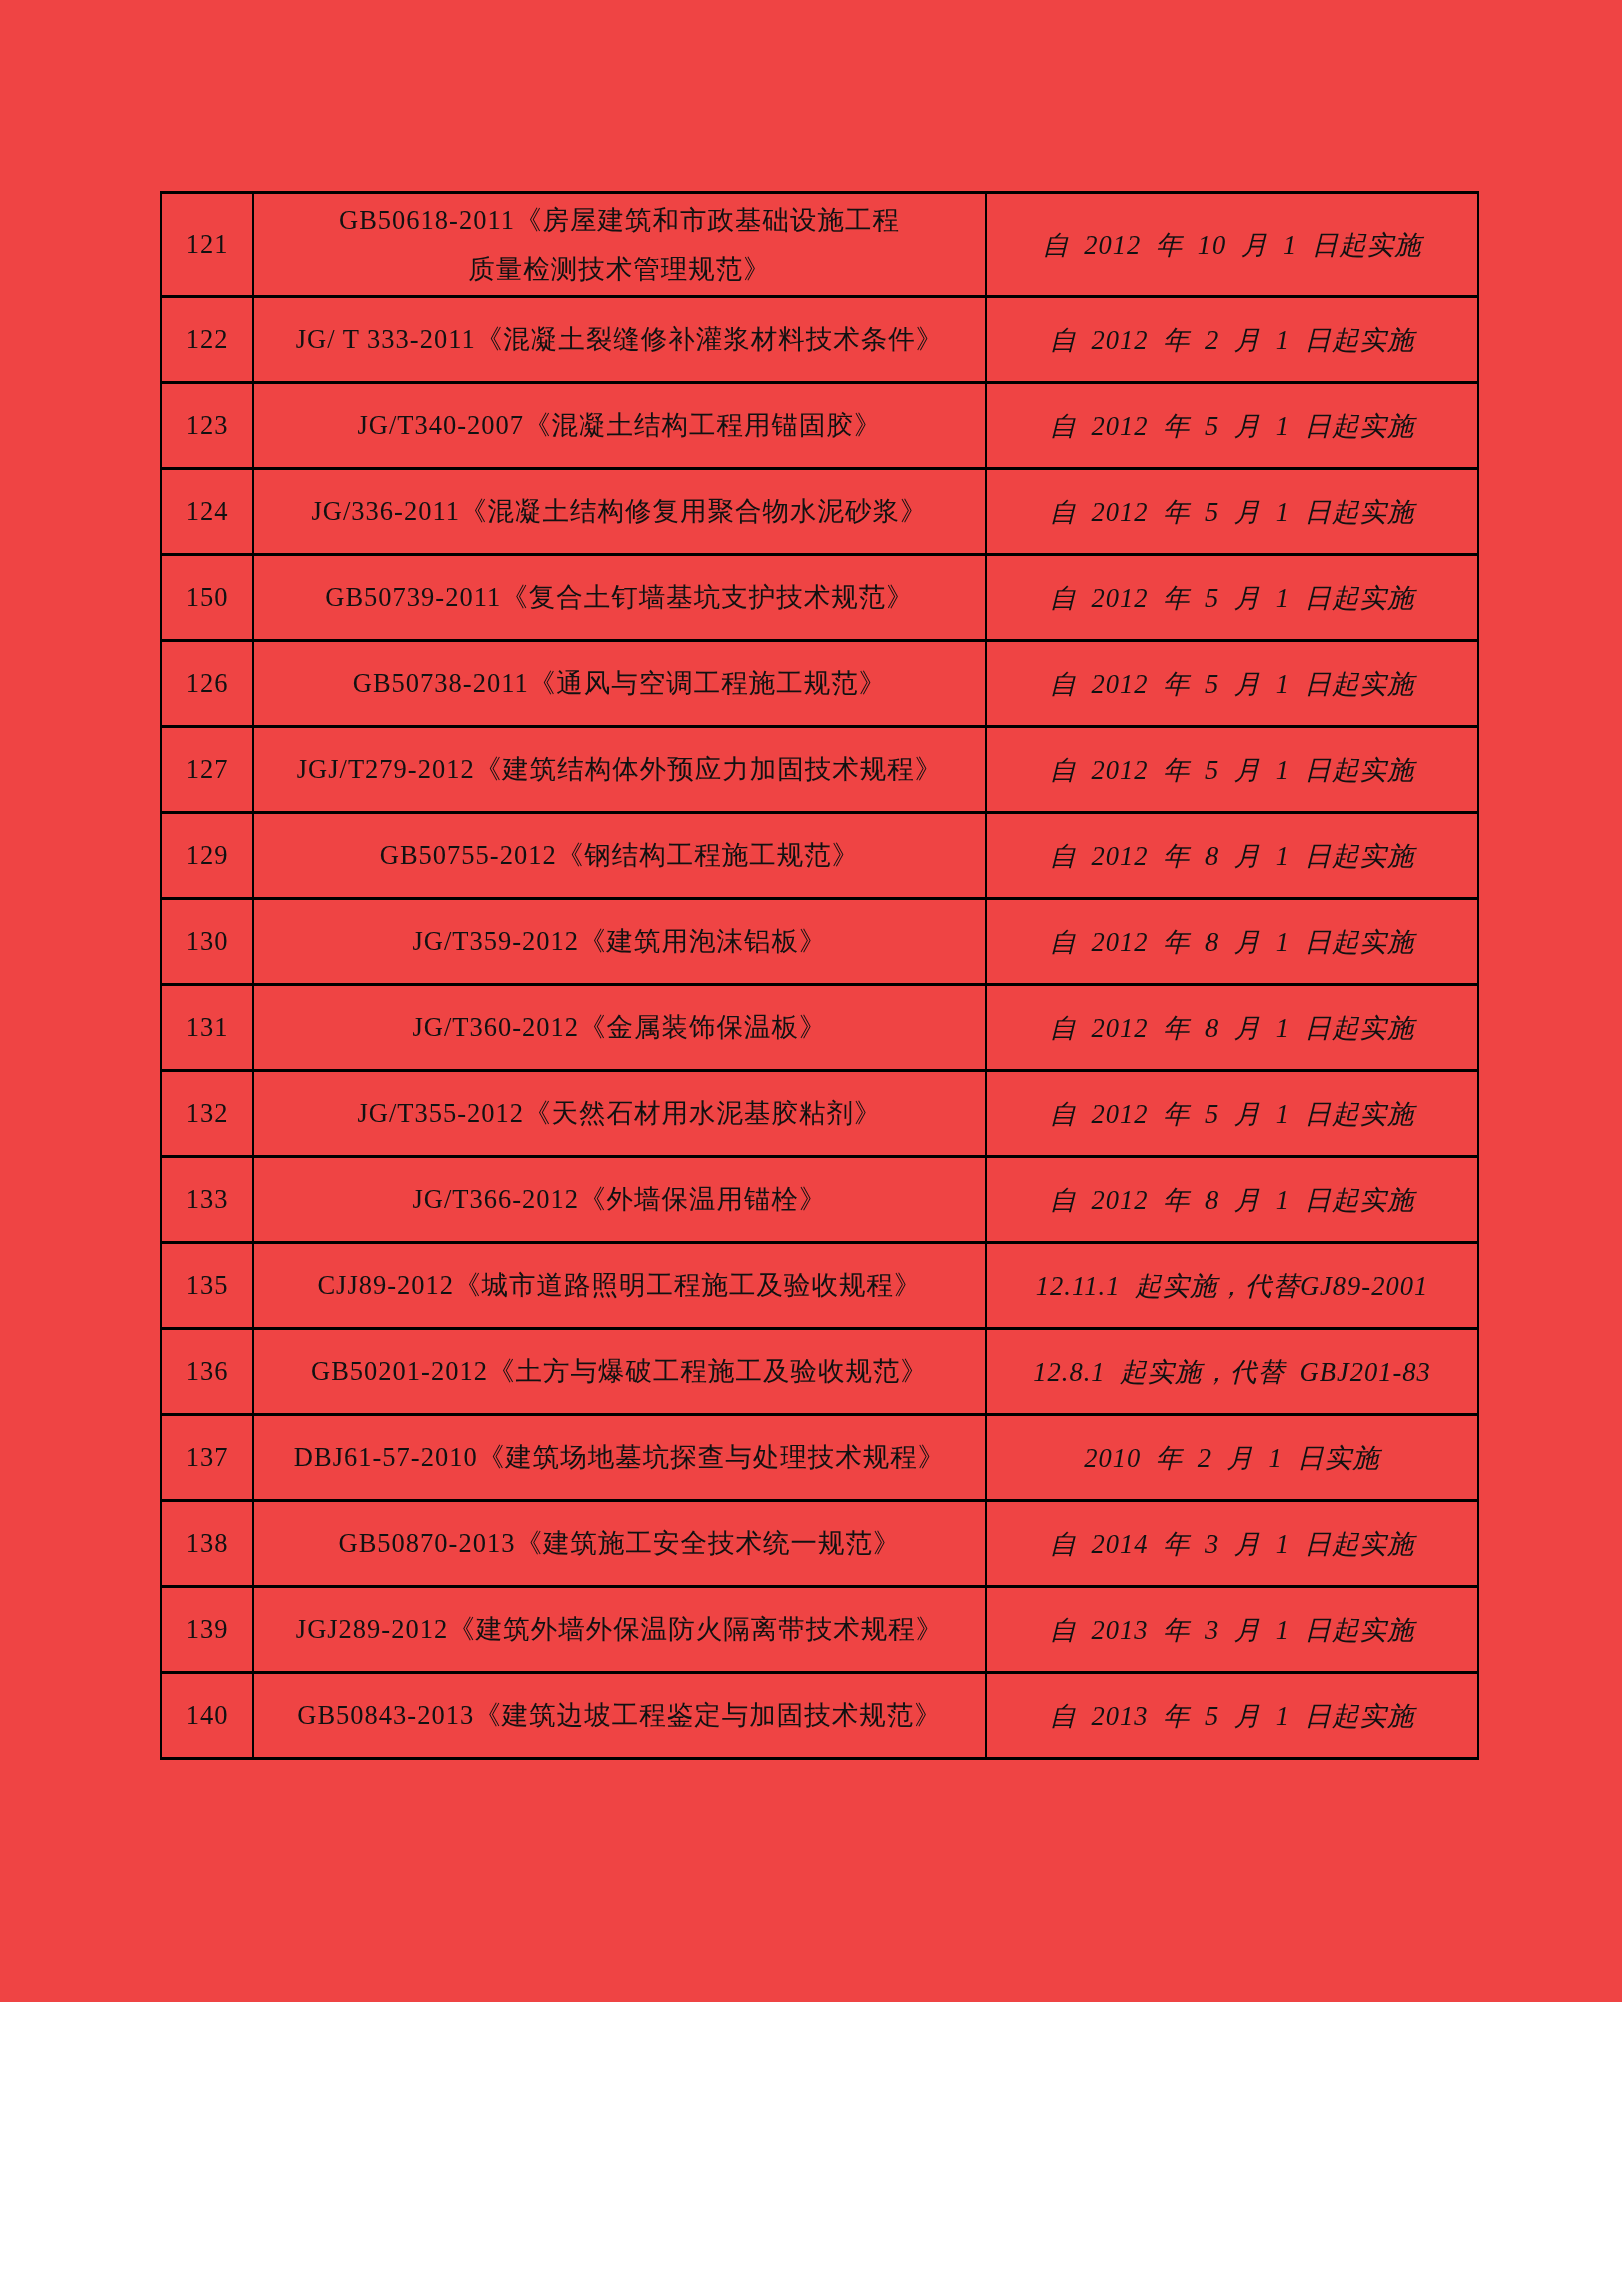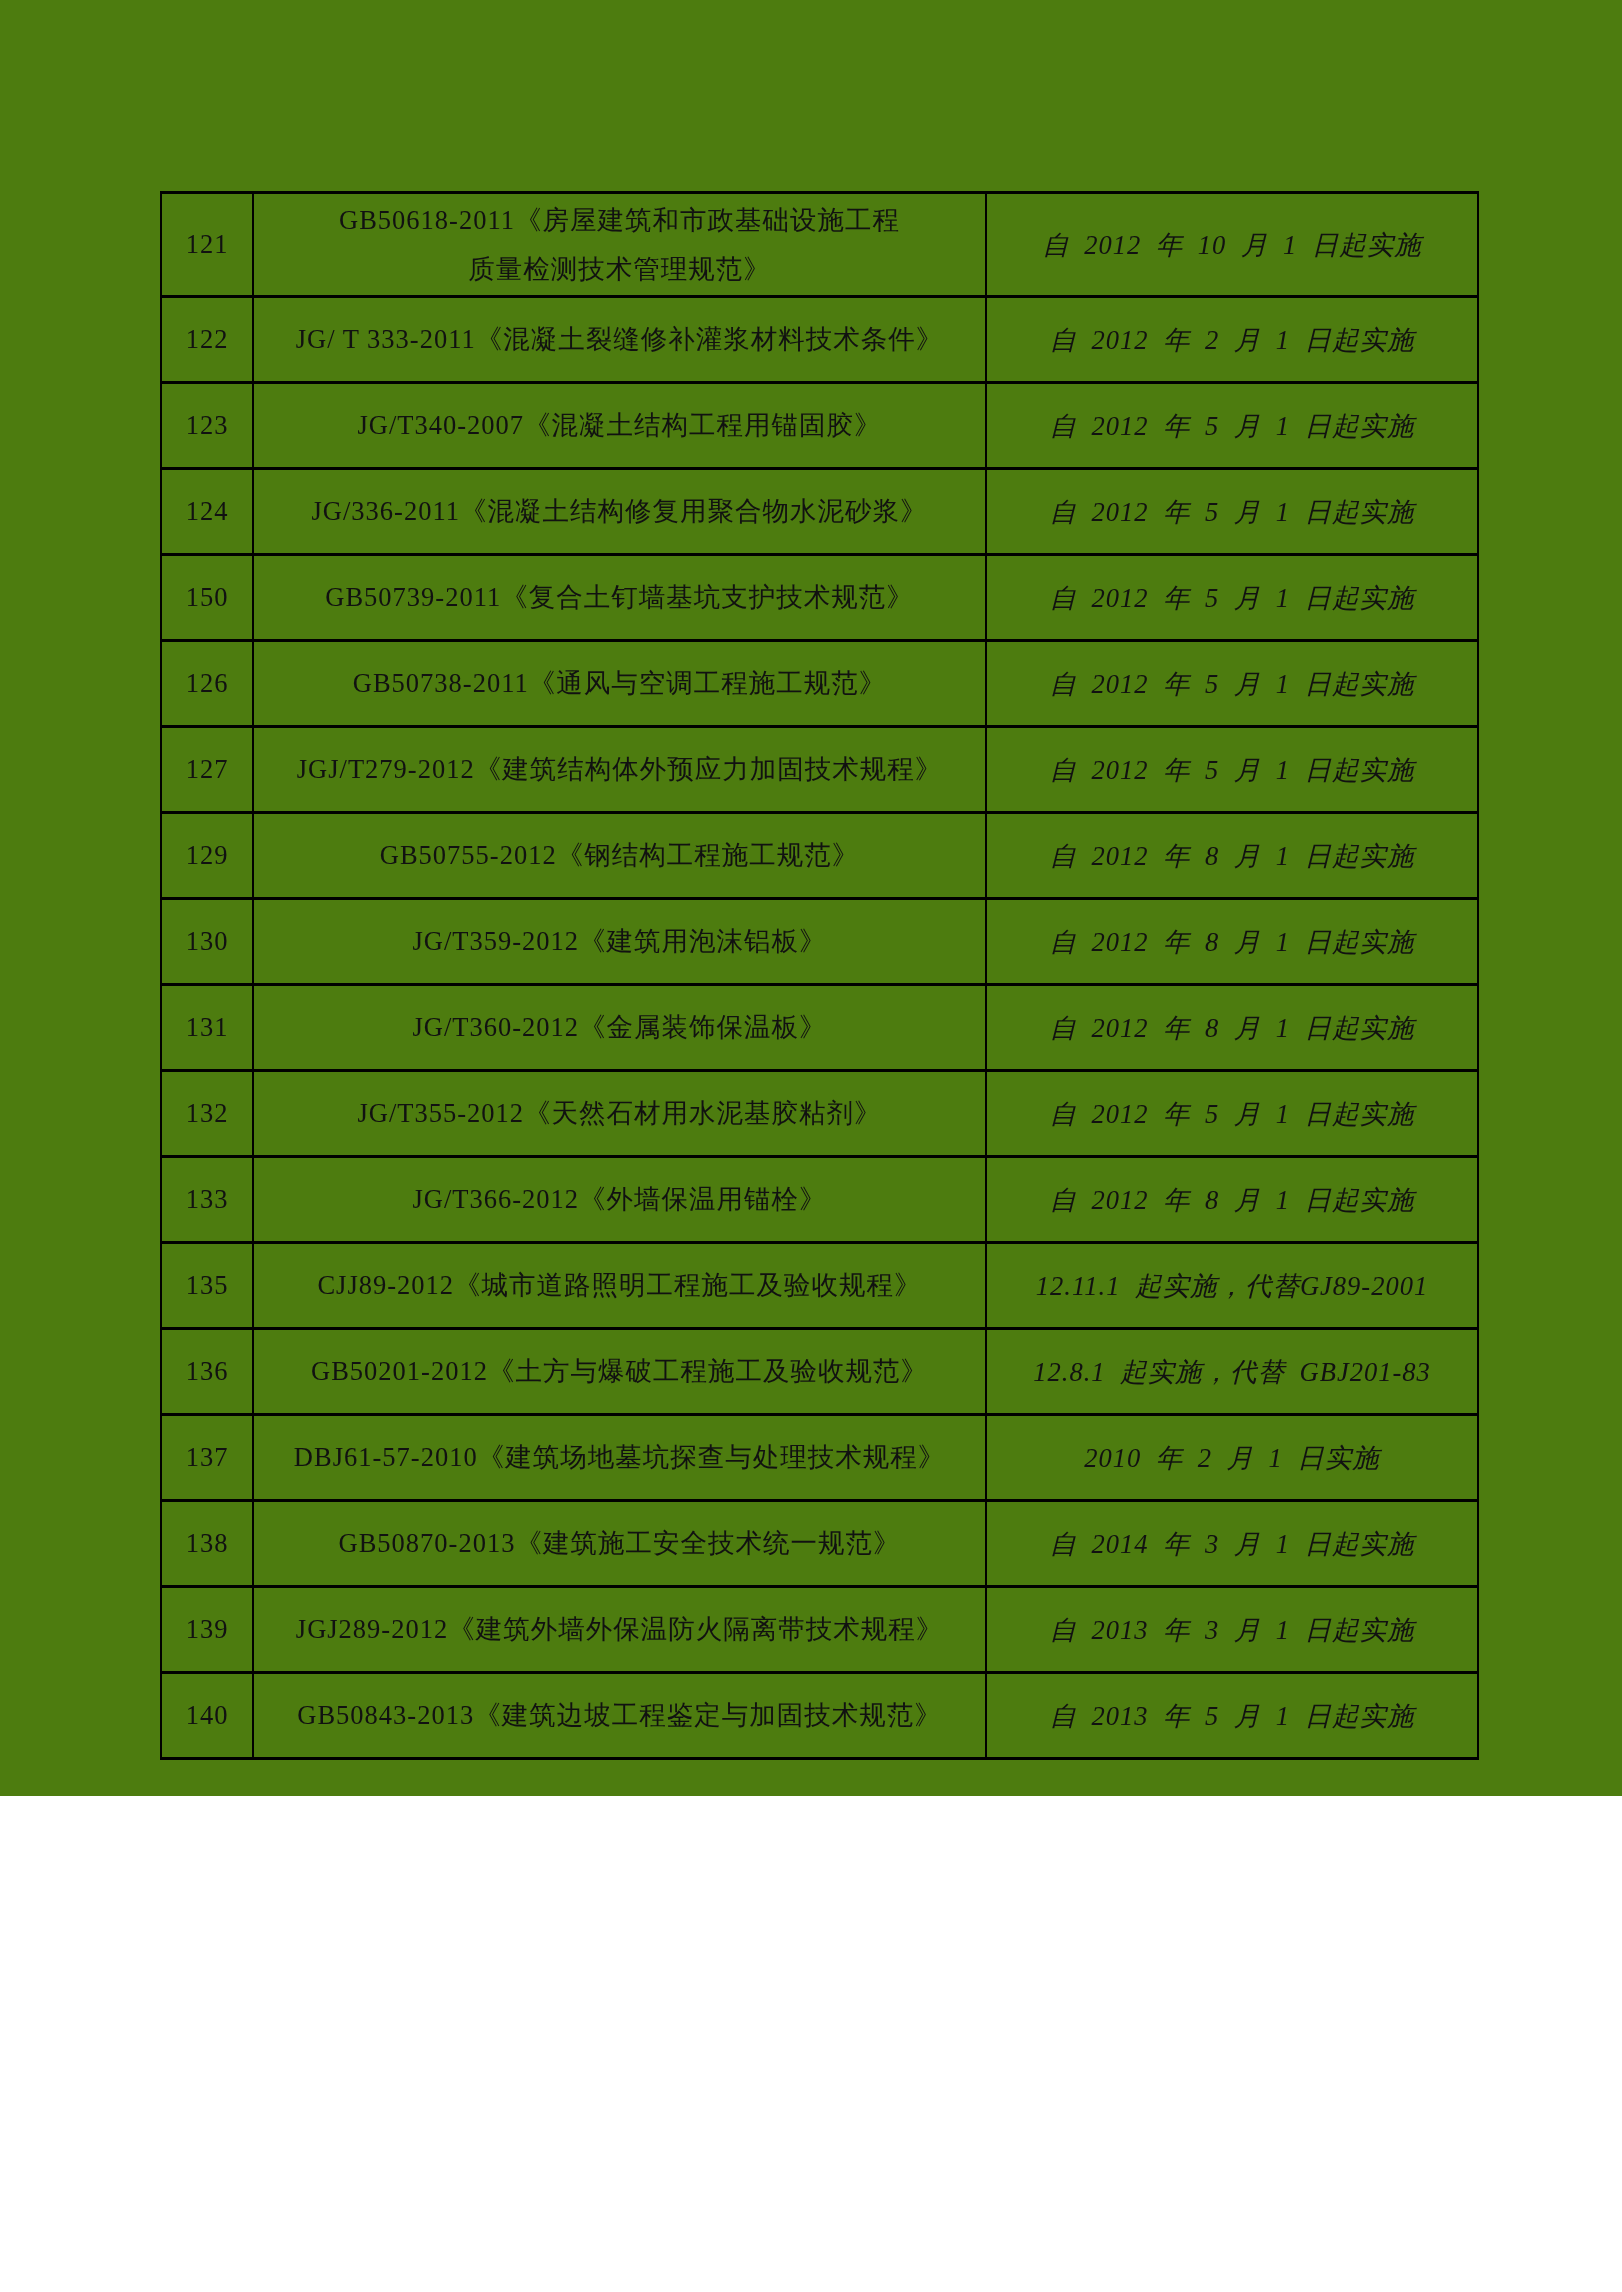--- a/index.html
+++ b/index.html
@@ -10,22 +10,22 @@
   body {
     width: 1622px;
     height: 2293px;
     overflow: hidden;
     font-family: "Liberation Serif", "DejaVu Serif", serif;
     color: #111111;
   }
   .page {
     position: relative;
     width: 1622px;
-    height: 1796px;
-    background: #4d7c0f;
+    height: 2002px;
+    background: #ef4444;
   }
   table.standards {
     position: absolute;
     left: 160px;
     top: 191px;
     width: 1317px;
     border-collapse: collapse;
     table-layout: fixed;
   }
   table.standards td {

